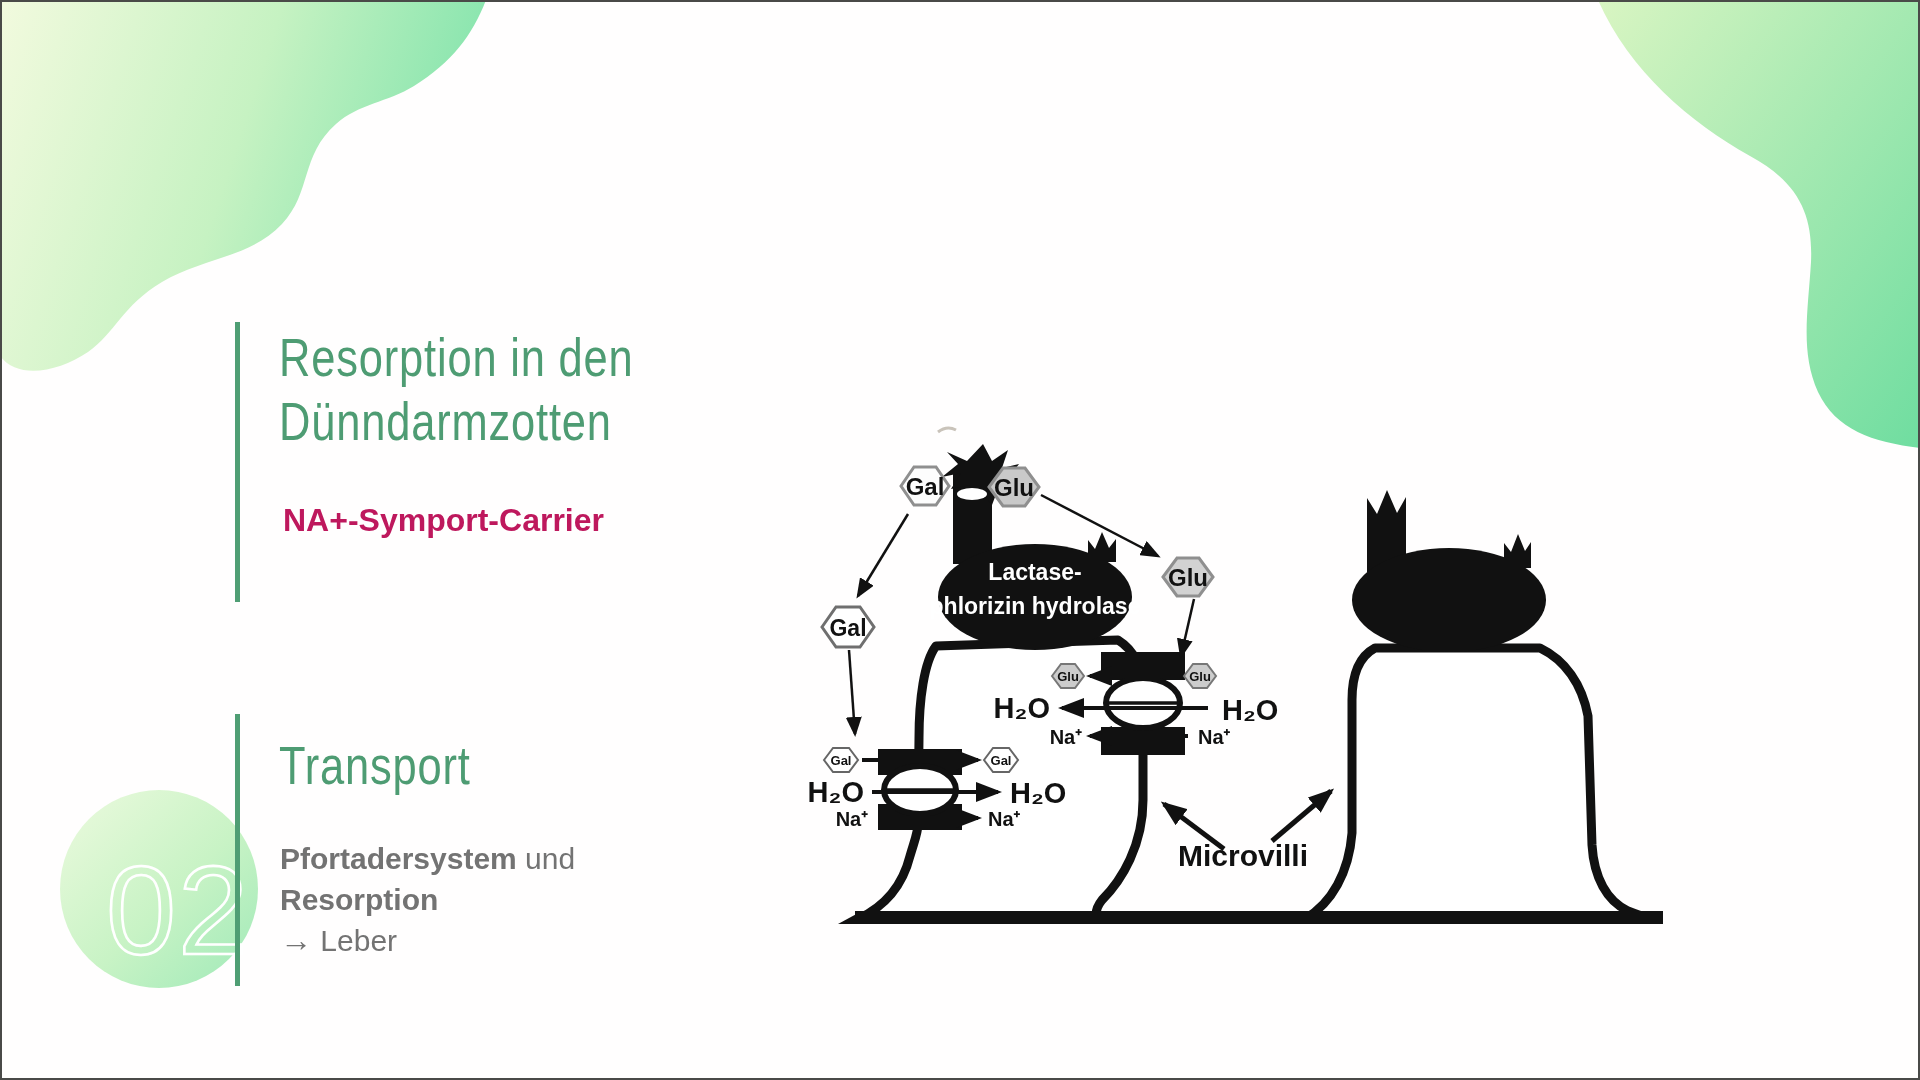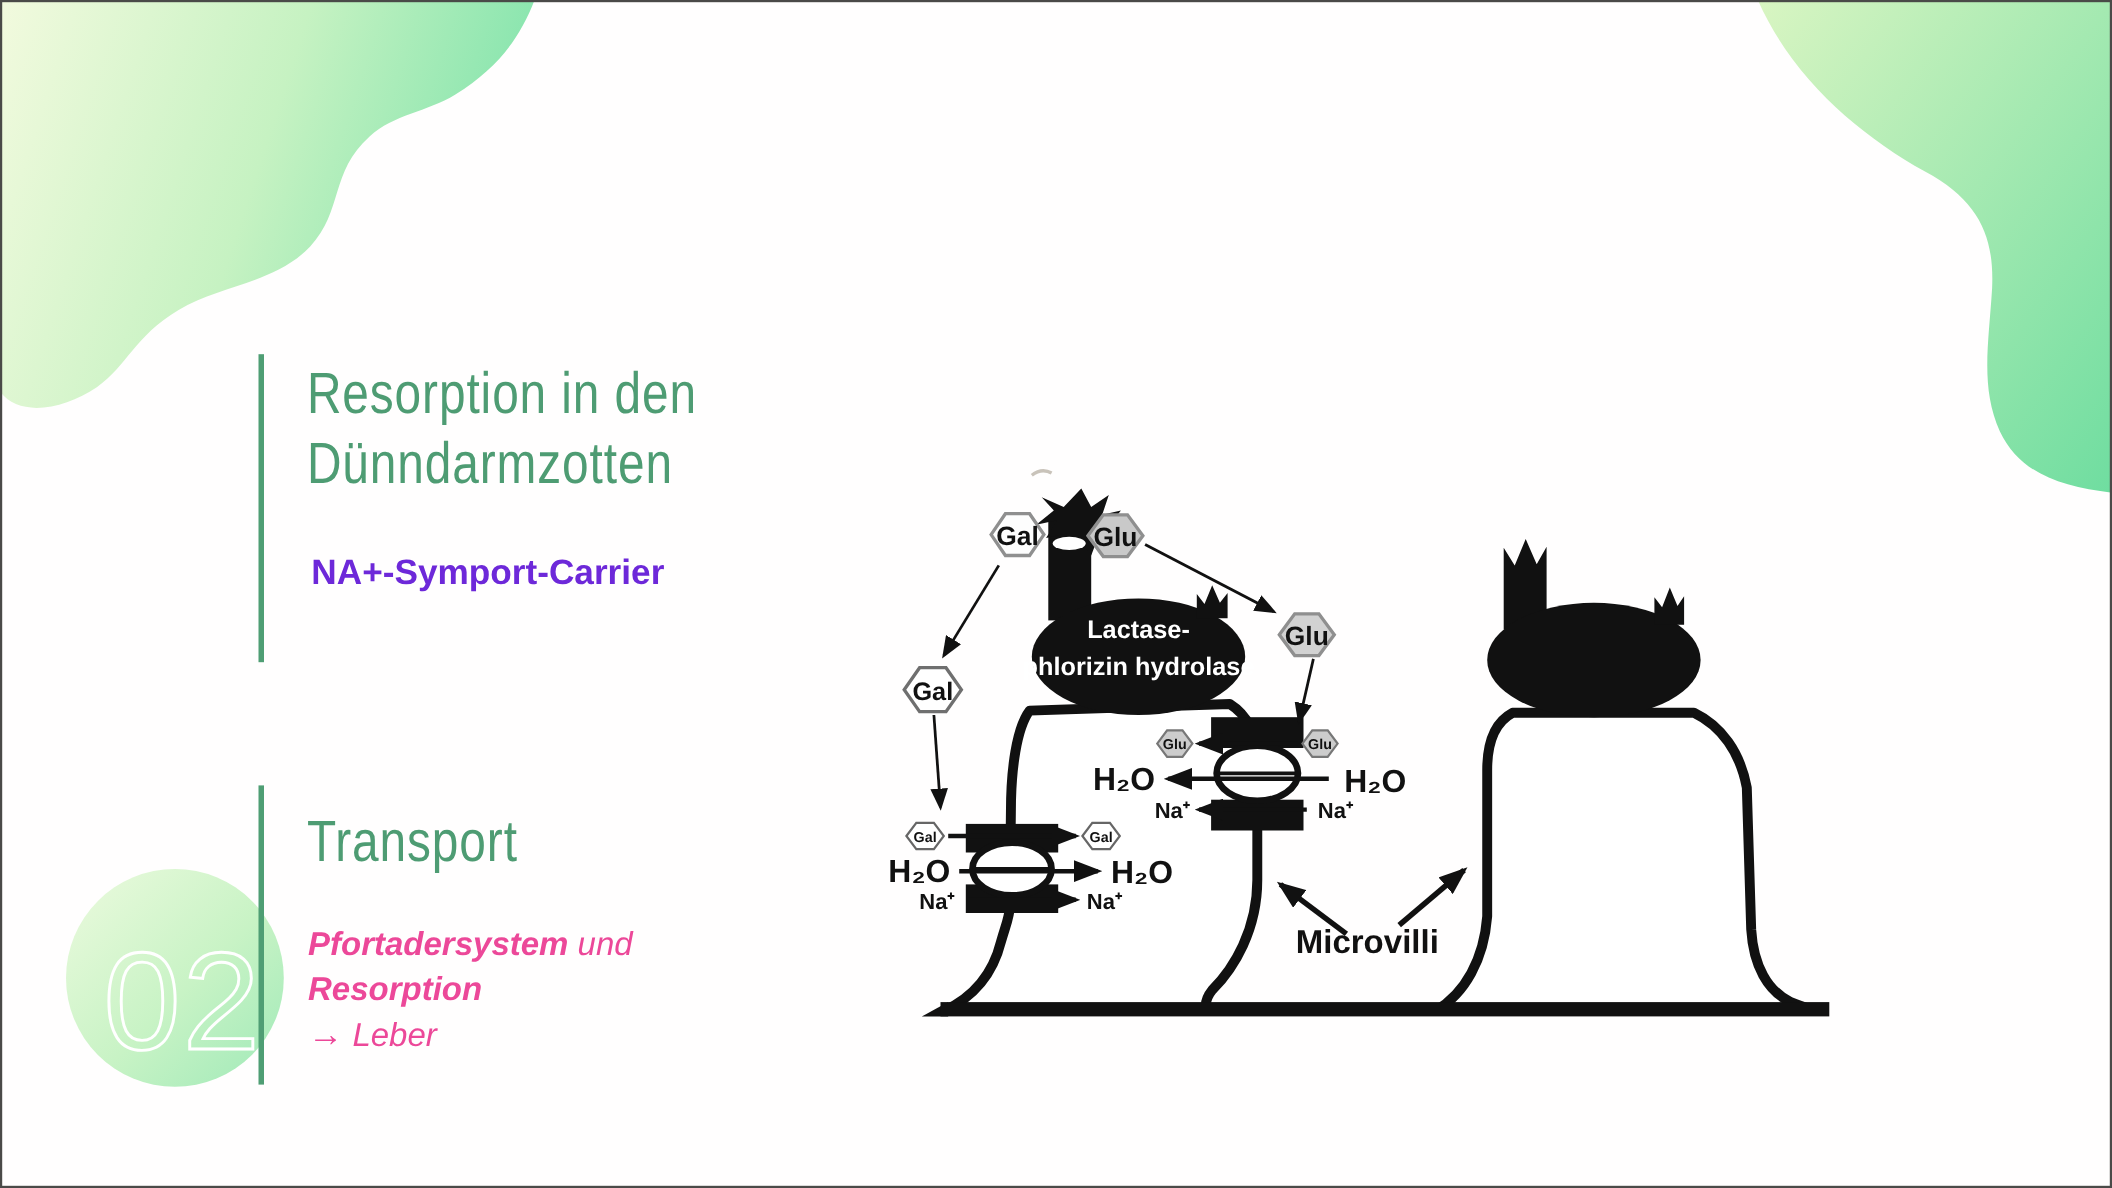--- a/index.html
+++ b/index.html
@@ -21,23 +21,23 @@
     position:absolute;font-size:132px;line-height:1;font-weight:400;
     color:transparent;-webkit-text-stroke:2.6px #ffffff;letter-spacing:2px;
   }
   @supports not (-webkit-text-stroke:1px #000){ .big-num{color:#fff;} }
 
   .hand-title{
     position:absolute;color:#4e9c73;font-weight:300;font-size:53px;line-height:64px;
     letter-spacing:1px;transform:scaleX(.82);transform-origin:left top;white-space:nowrap;
   }
   .sub-bold{
-    position:absolute;color:#6d28d9;font-weight:700;font-size:32px;letter-spacing:0px;
-  }
-  .body-block{position:absolute;color:#ec4899;font-size:30px;line-height:41px;font-style:italic;}
+    position:absolute;color:#be185d;font-weight:700;font-size:32px;letter-spacing:0px;
+  }
+  .body-block{position:absolute;color:#737373;font-size:30px;line-height:41px;}
   .body-block p{margin:0;}
   .b{font-weight:700;}
   .arrow-glyph{font-size:32px;}
 
   
   .dg-bold{font-weight:700;fill:#111;}
 </style>
 </head>
 <body>
 
@@ -76,21 +76,21 @@
   </svg>
 
   <div class="vline" style="left:235px;top:322px;height:280px;"></div>
   <div class="hand-title" style="left:279px;top:326px;">
     <div>Resorption in den</div>
     <div>Dünndarmzotten</div>
   </div>
   <div class="sub-bold" style="left:283px;top:502px;">NA+-Symport-Carrier</div>
 
   <div class="blob-circle" style="left:60px;top:790px;width:198px;height:198px;">
-    <div class="big-num" style="left:34px;top:58px;font-size:126px;text-align:right;">02</div>
+    <div class="big-num" style="left:46px;top:58px;font-size:126px;text-align:right;">02</div>
   </div>
   <div class="vline" style="left:235px;top:714px;height:272px;"></div>
   <div class="hand-title" style="left:279px;top:734px;">Transport</div>
   <div class="body-block" style="left:280px;top:838px;">
     <p><span class="b">Pfortadersystem</span> <span>und</span></p>
     <p><span class="b">Resorption</span></p>
     <p><span class="arrow-glyph">→</span> <span>Leber</span></p>
   </div>
 
   <svg class="abs" style="left:0;top:0;" width="1920" height="1080" viewBox="0 0 1920 1080">

